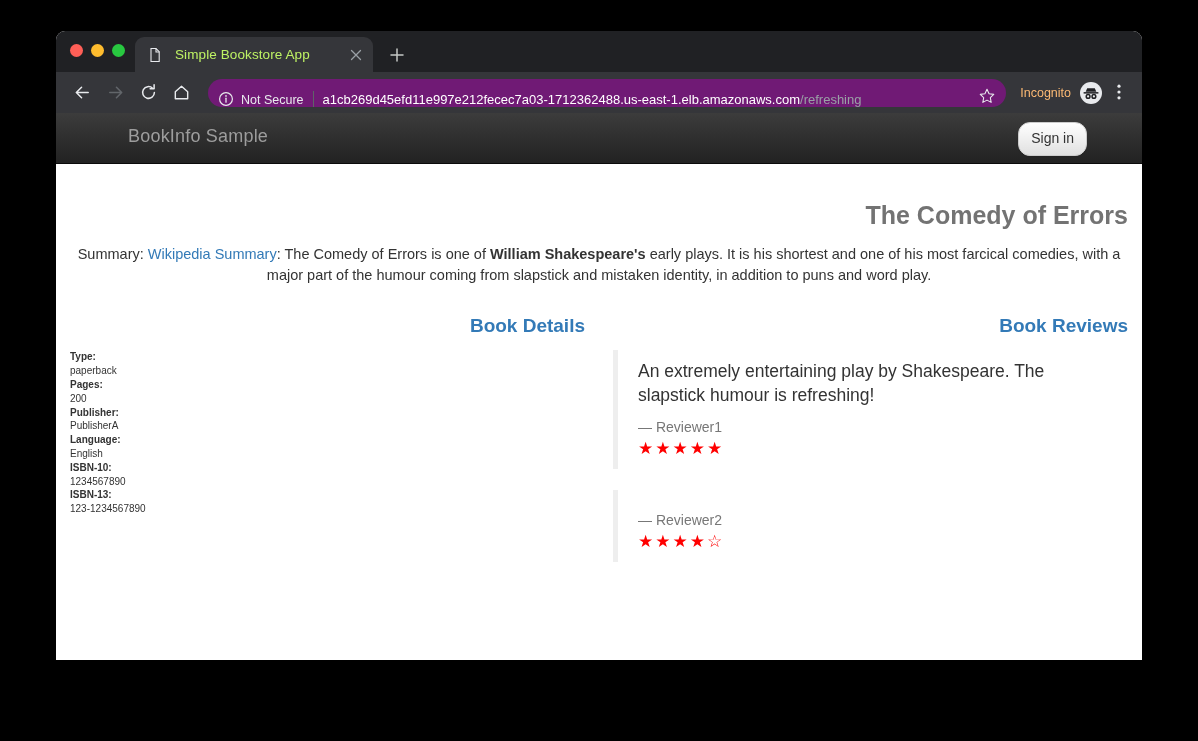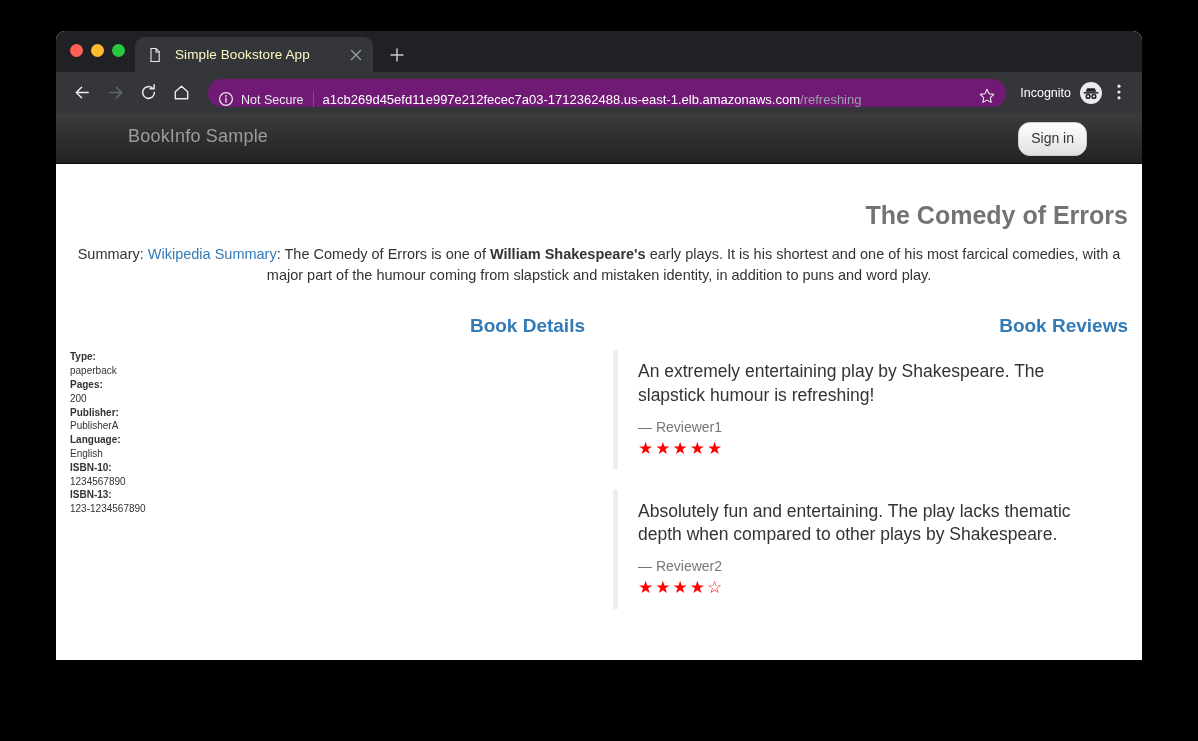--- a/index.html
+++ b/index.html
@@ -62,21 +62,21 @@
   }
   .tab-favicon {
     width: 16px;
     height: 16px;
     flex: 0 0 16px;
     display: block;
   }
   .tab-title {
     flex: 1;
     margin-left: 12px;
-    color: #fef9c3;
+    color: #bef264;
     font-size: 13.5px;
     white-space: nowrap;
     overflow: hidden;
     text-overflow: ellipsis;
     letter-spacing: 0.1px;
   }
   .tab-close {
     width: 22px;
     height: 22px;
     margin-right: 6px;
@@ -149,21 +149,21 @@
     min-width: 0;
     white-space: nowrap;
     overflow: hidden;
     font-size: 13px;
   }
   .url-host { color: #ffffff; }
   .url-path { color: #9aa0a6; }
   #star-icon { flex: 0 0 20px; height: 20px; margin-left: 6px; display:block; }
 
   #incognito-label {
-    color: #ffffff;
+    color: #fdba74;
     font-size: 12.5px;
     margin: 0 7px 0 8px;
     white-space: nowrap;
   }
   #incognito-icon { flex: 0 0 26px; height: 26px; display:block; }
   #menu-icon { flex: 0 0 22px; height: 22px; margin-left: 6px; display:block; }
 
   
   #page {
     position: relative;
@@ -430,21 +430,20 @@
         <div class="col col-right">
           <h3 class="section-heading">Book Reviews</h3>
 
           <blockquote class="review">
             <span class="review-text">An extremely entertaining play by Shakespeare. The slapstick humour is refreshing!</span>
             <footer class="review-author">— Reviewer1</footer>
             <span class="stars">★★★★★</span>
           </blockquote>
 
           <blockquote class="review">
-            <span class="review-text">Absolutely fun and entertaining. The play lacks thematic depth when compared to other plays by Shakespeare.</span>
             <footer class="review-author">— Reviewer2</footer>
             <span class="stars">★★★★☆</span>
           </blockquote>
         </div>
 
       </div>
     </div>
   </div>
 </div>
 

